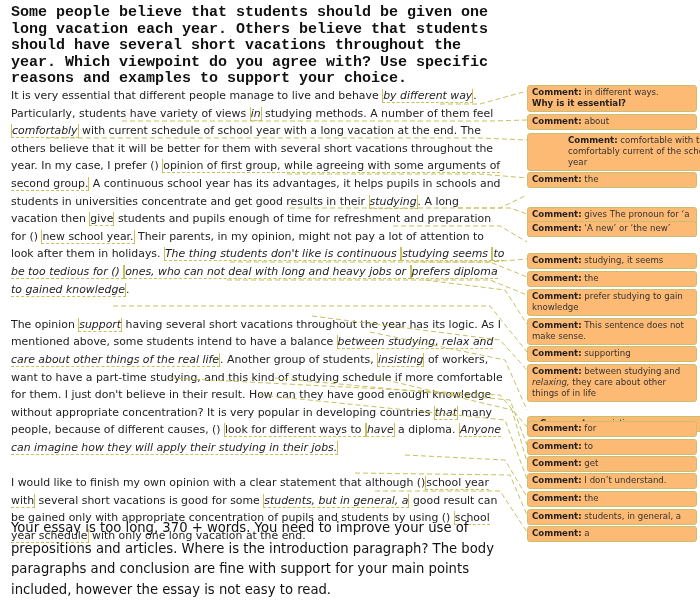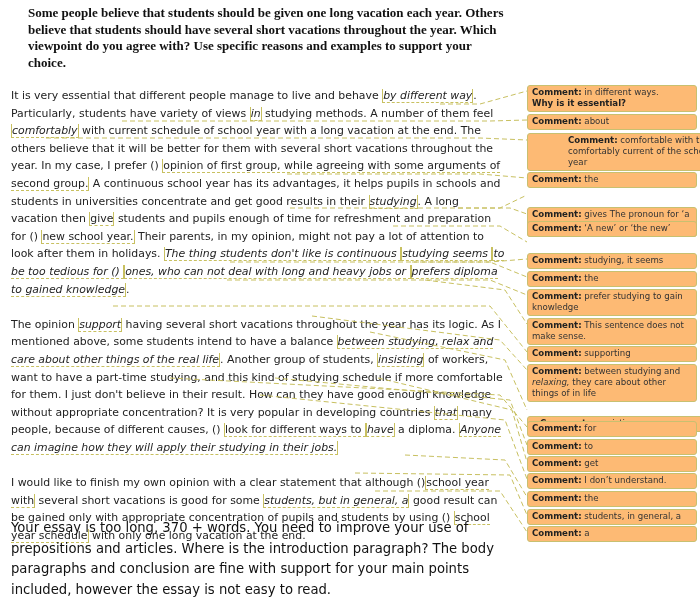--- a/index.html
+++ b/index.html
@@ -2,23 +2,23 @@
 <html><head>
 <meta charset="utf-8">
 <style>
   html, body { margin:0; padding:0; }
   body {
     width:700px; height:601px; position:relative; overflow:hidden;
     background:#ffffff; color:#222;
     font-family:"DejaVu Sans", sans-serif;
   }
   .prompt {
-    position:absolute; left:28px; top:5px; width:480px;
-    font-family:Liberation Serif, serif; font-weight:bold;
-    font-size:13px; line-height:16.5px; color:#111;
+    position:absolute; left:11px; top:5px; width:480px;
+    font-family:Liberation Mono, monospace; font-weight:bold;
+    font-size:15px; line-height:16.5px; color:#111;
   }
   .essay {
     position:absolute; left:11px; top:87px; width:495px;
     font-family:"DejaVu Sans", sans-serif; font-size:10.9px; line-height:17.6px; color:#222;
   }
   .essay p { margin:0 0 17.6px 0; }
   .essay em { font-style:italic; }
   .mk { border-left:1px solid #c8c060; }
   .mr { border-right:1px solid #c8c060; }
   .ul { border-bottom:1px dashed #c8c060; }

